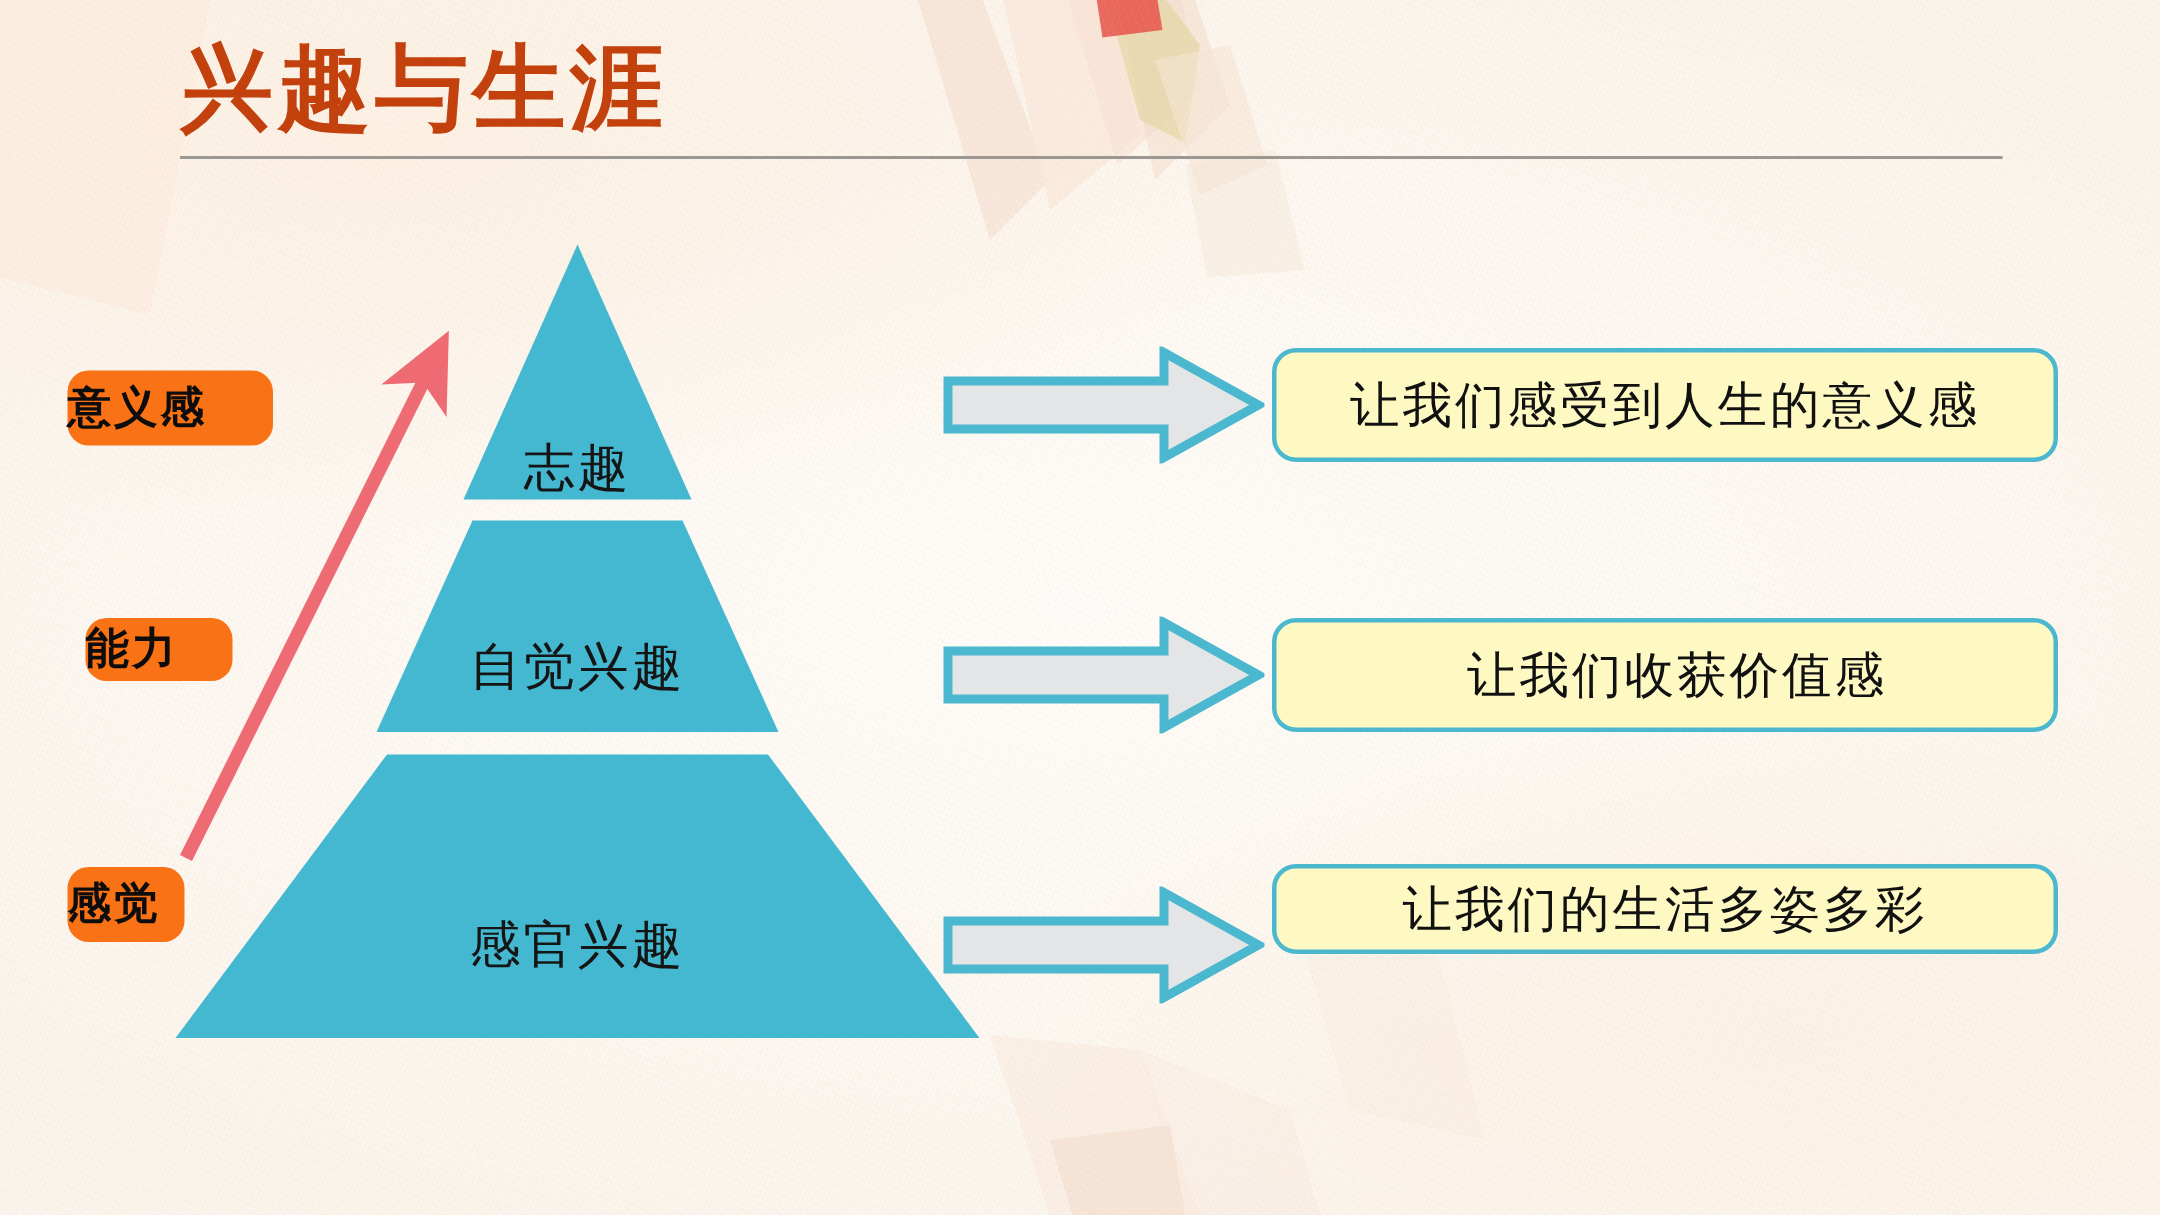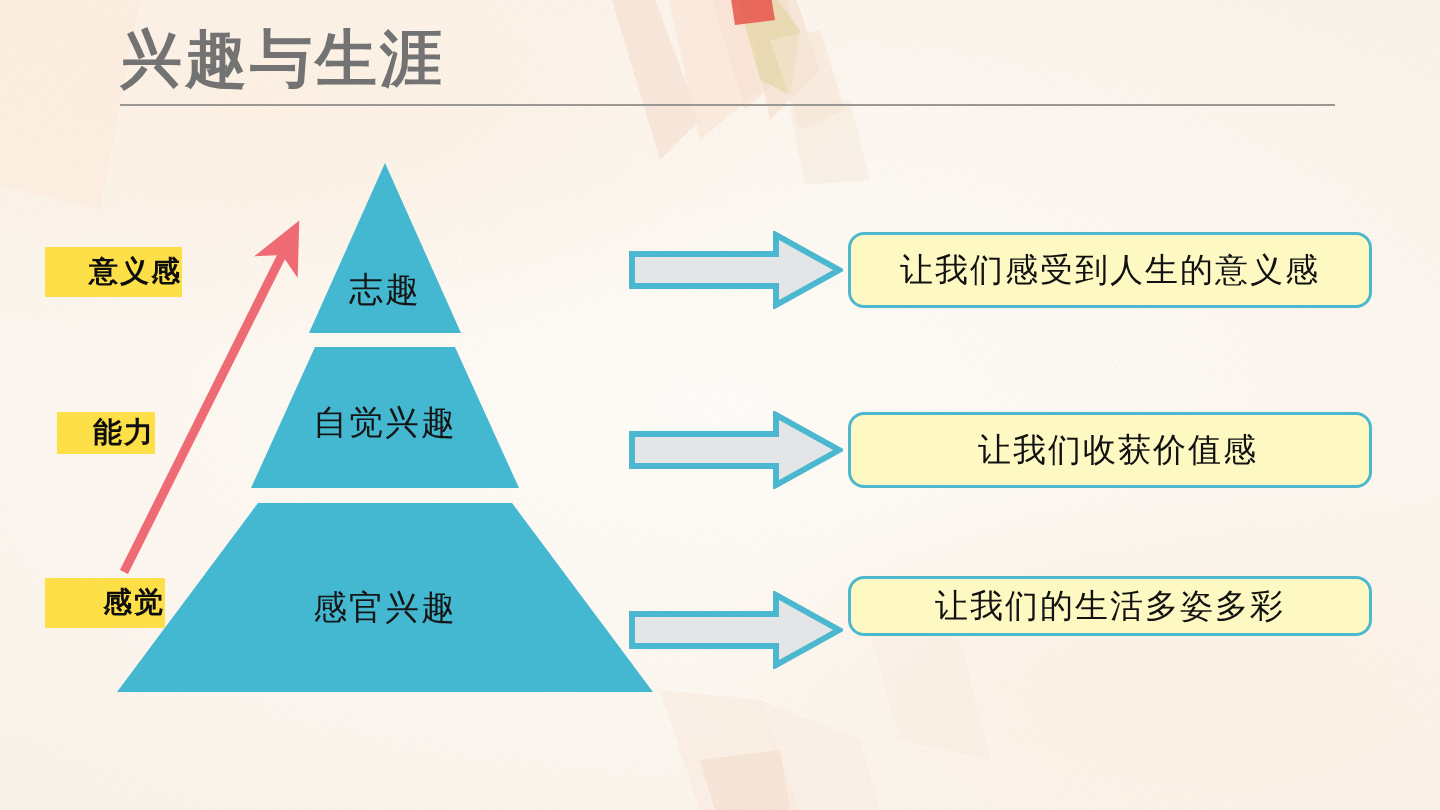--- a/index.html
+++ b/index.html
@@ -46,66 +46,68 @@
   #title-block {
     position: absolute;
     left: 120px;
     top: 20px;
     width: 1215px;
   }
   #page-title {
     font-family: "DejaVu Serif", "Liberation Serif", serif;
     font-size: 62px;
     font-weight: 700;
-    color: #737373;
+    color: #c2410c;
     line-height: 1.25;
     letter-spacing: 3px;
     white-space: nowrap;
   }
   #title-rule {
     margin-top: 6px;
     height: 2px;
     background: #9b9894;
     width: 1215px;
   }
 
   
   .stage-label {
     position: absolute;
-    background: #fde047;
+    background: #f97316;
     color: #0d0d0d;
     font-family: "DejaVu Sans", "Liberation Sans", sans-serif;
     font-weight: 700;
     font-size: 29px;
     letter-spacing: 2px;
     display: flex;
     align-items: center;
-    justify-content: flex-end;
-    white-space: nowrap;
+    justify-content: flex-start;
+    white-space: nowrap;
+    border-radius: 14px;
   }
   #stage-label-0 { left: 45px;  top: 247px; width: 137px; height: 50px; }
   #stage-label-1 { left: 57px;  top: 412px; width: 98px;  height: 42px; }
-  #stage-label-2 { left: 45px;  top: 578px; width: 120px;  height: 50px; }
+  #stage-label-2 { left: 45px;  top: 578px; width: 78px;  height: 50px; }
 
   
   #pyramid {
     position: absolute;
     left: 0;
     top: 0;
     width: 1440px;
     height: 810px;
   }
   .tier-text {
     position: absolute;
     text-align: center;
     color: #151515;
     font-family: "DejaVu Serif", "Liberation Serif", serif;
     font-size: 34px;
     letter-spacing: 2px;
     white-space: nowrap;
+    margin-top: 22px;
   }
   #tier-text-0 { left: 285px; top: 267px; width: 200px; }
   #tier-text-1 { left: 245px; top: 400px; width: 280px; }
   #tier-text-2 { left: 205px; top: 585px; width: 360px; }
 
   
   .outcome-box {
     position: absolute;
     background: #fef9c3;
     border: 3px solid #4bb8cf;

